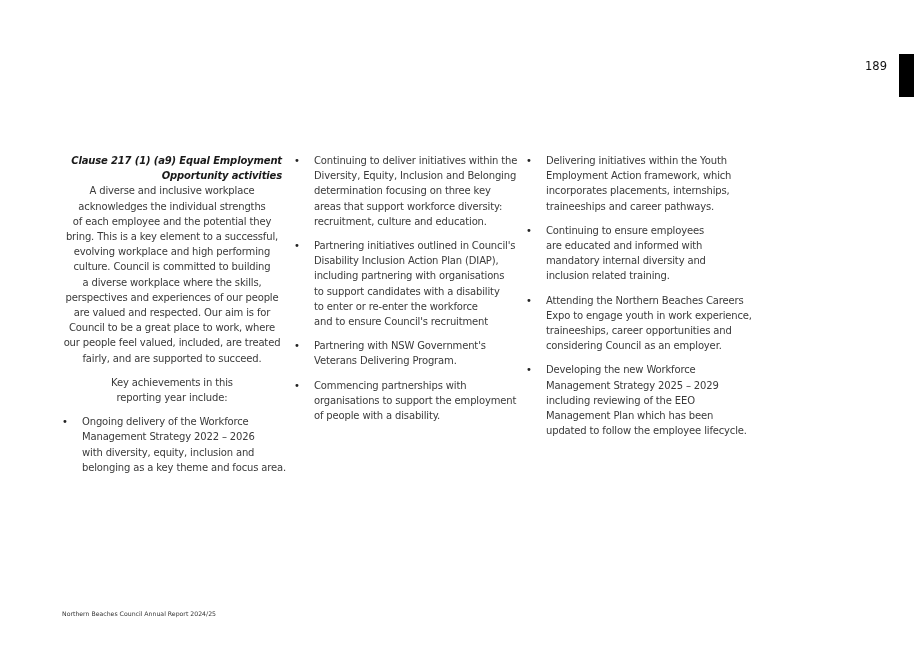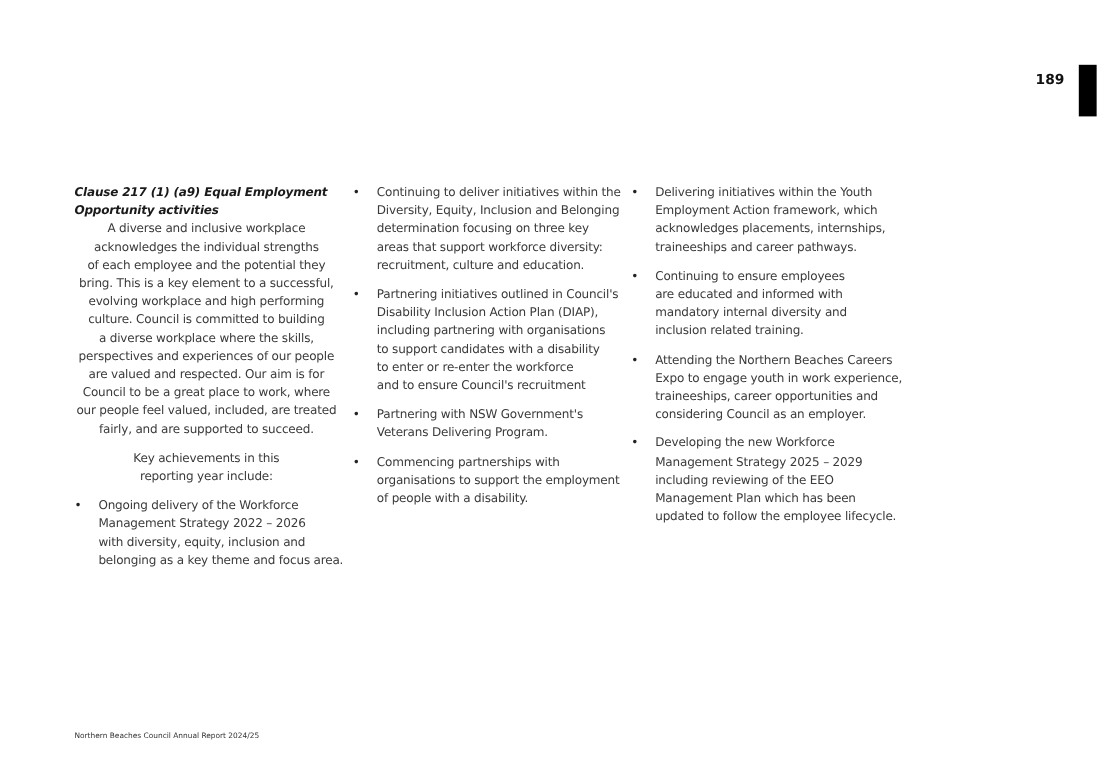--- a/index.html
+++ b/index.html
@@ -3,34 +3,34 @@
   <meta charset="utf-8">
   <style>
     html, body { margin: 0; padding: 0; }
     body {
       width: 914px; height: 647px; position: relative; overflow: hidden;
       background: #ffffff; color: #3a3a3a;
       font-family: "DejaVu Sans", sans-serif;
     }
     .page-number {
       position: absolute; top: 59px; right: 27px;
-      font-size: 11.5px; font-weight: bold; color: #111;
+      font-size: 11.5px; font-weight: normal; color: #111;
     }
     .tab-marker {
       position: absolute; top: 54px; right: 0; width: 15px; height: 43px;
       background: #000;
     }
     .col {
       position: absolute; top: 153px; font-size: 10px; line-height: 15.2px;
       letter-spacing: -0.15px;
     }
     .col1 { left: 62px; width: 220px; }
     .col2 { left: 294px; width: 225px; }
     .col3 { left: 526px; width: 225px; }
-    .heading { font-weight: bold; font-style: italic; color: #1a1a1a; }
+    .heading { font-weight: bold; font-style: italic; color: #1a1a1a; text-align: right; }
     .line { display: block; white-space: nowrap; }
     .para { margin: 0 0 9px 0; text-align: center; }
     ul { list-style: none; margin: 0; padding: 0; }
     li { position: relative; padding-left: 20px; margin-bottom: 9px; }
     li .bullet {
       position: absolute; left: 0; top: 0; font-size: 10px; color: #222;
     }
     .footer {
       position: absolute; left: 62px; top: 610px; font-size: 6.2px; color: #333;
     }
@@ -107,21 +107,21 @@
       </li>
     </ul>
 </div>
 
 <div class="col col3">
   <ul>
       <li>
         <span class="bullet">•</span>
         <span class="line">Delivering initiatives within the Youth</span>
         <span class="line">Employment Action framework, which</span>
-        <span class="line">acknowledges placements, internships,</span>
+        <span class="line">incorporates placements, internships,</span>
         <span class="line">traineeships and career pathways.</span>
       </li>
       <li>
         <span class="bullet">•</span>
         <span class="line">Continuing to ensure employees</span>
         <span class="line">are educated and informed with</span>
         <span class="line">mandatory internal diversity and</span>
         <span class="line">inclusion related training.</span>
       </li>
       <li>

